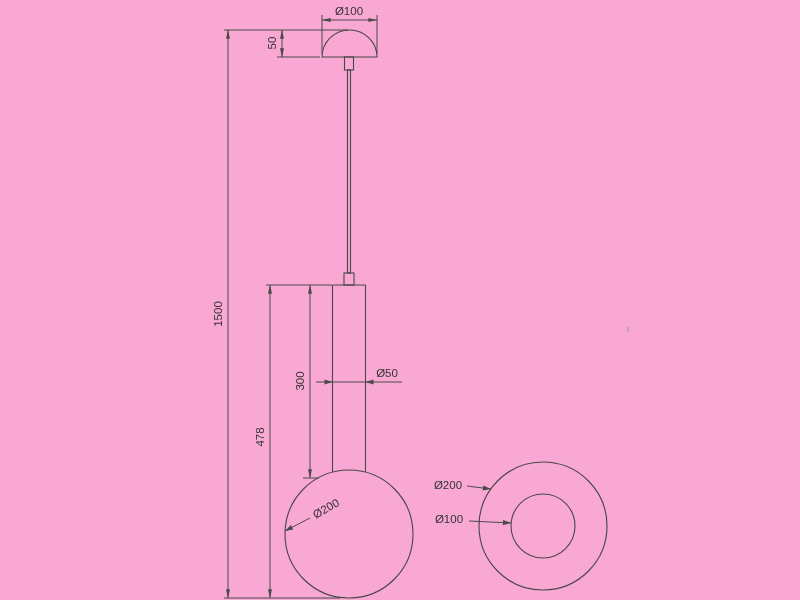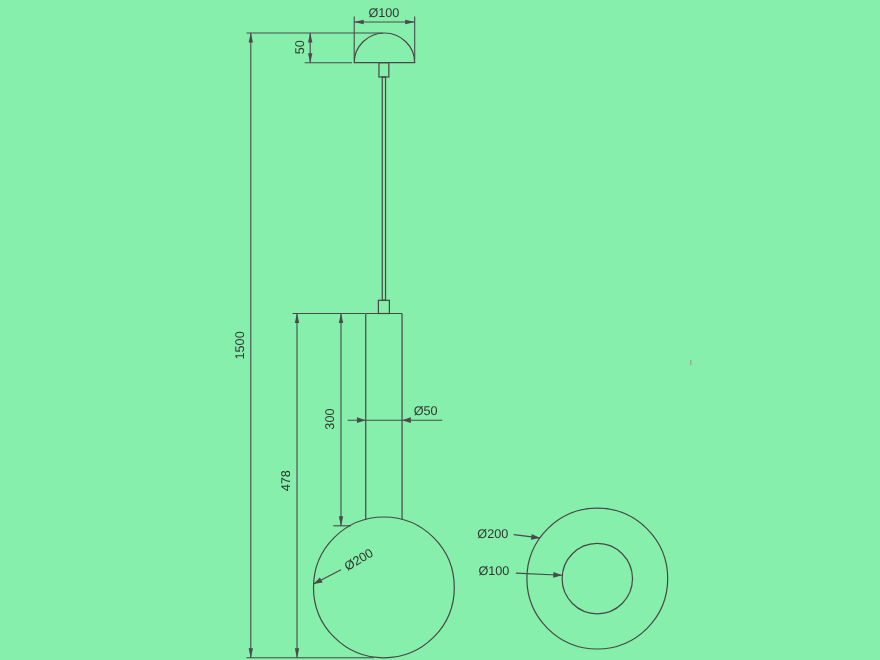--- a/index.html
+++ b/index.html
@@ -7,21 +7,21 @@
     padding: 0;
     background: #ffffff;
     width: 800px;
     height: 600px;
     overflow: hidden;
     font-family: "Liberation Sans", "DejaVu Sans", sans-serif;
   }
   .canvas {
     width: 800px;
     height: 600px;
-    background: #86efac;
+    background: #f9a8d4;
   }
   .draw {
     stroke: #474747;
     stroke-width: 1.1;
     fill: none;
   }
   .ext {
     stroke: #4a4a4a;
     stroke-width: 1;
     fill: none;

